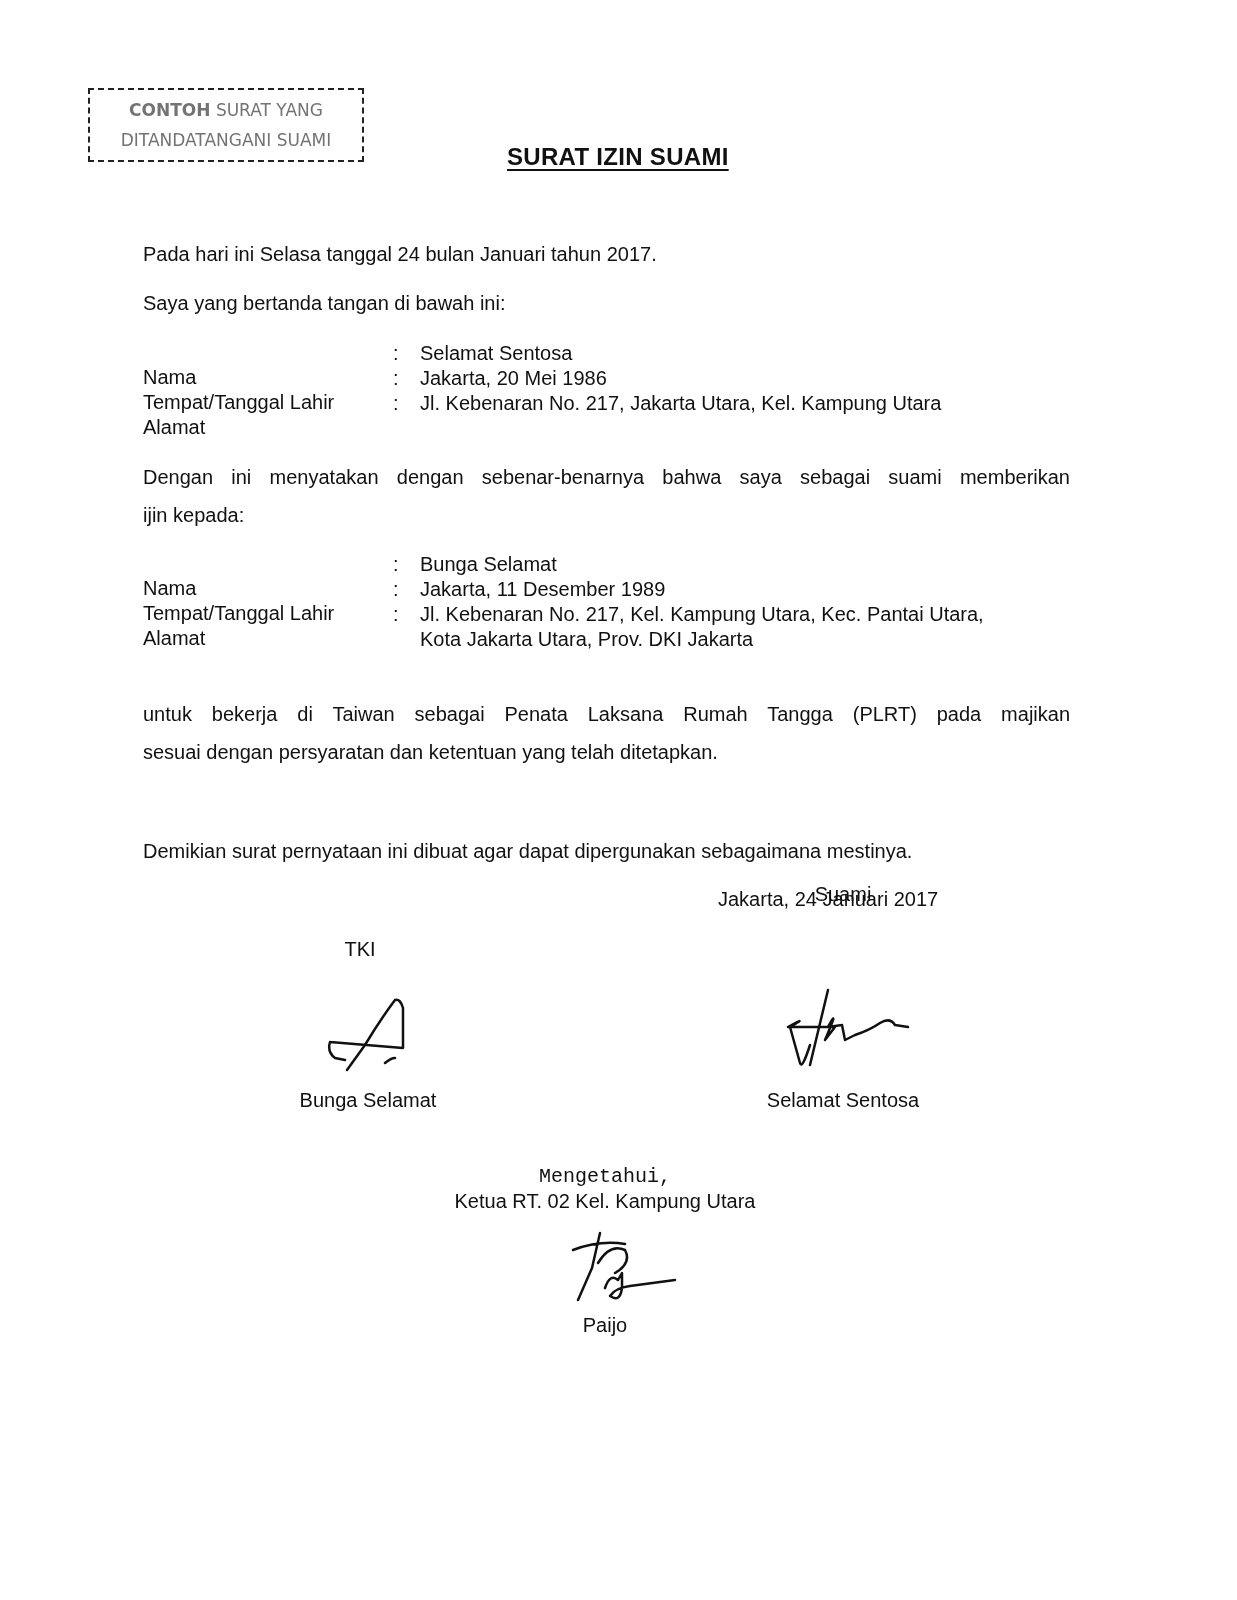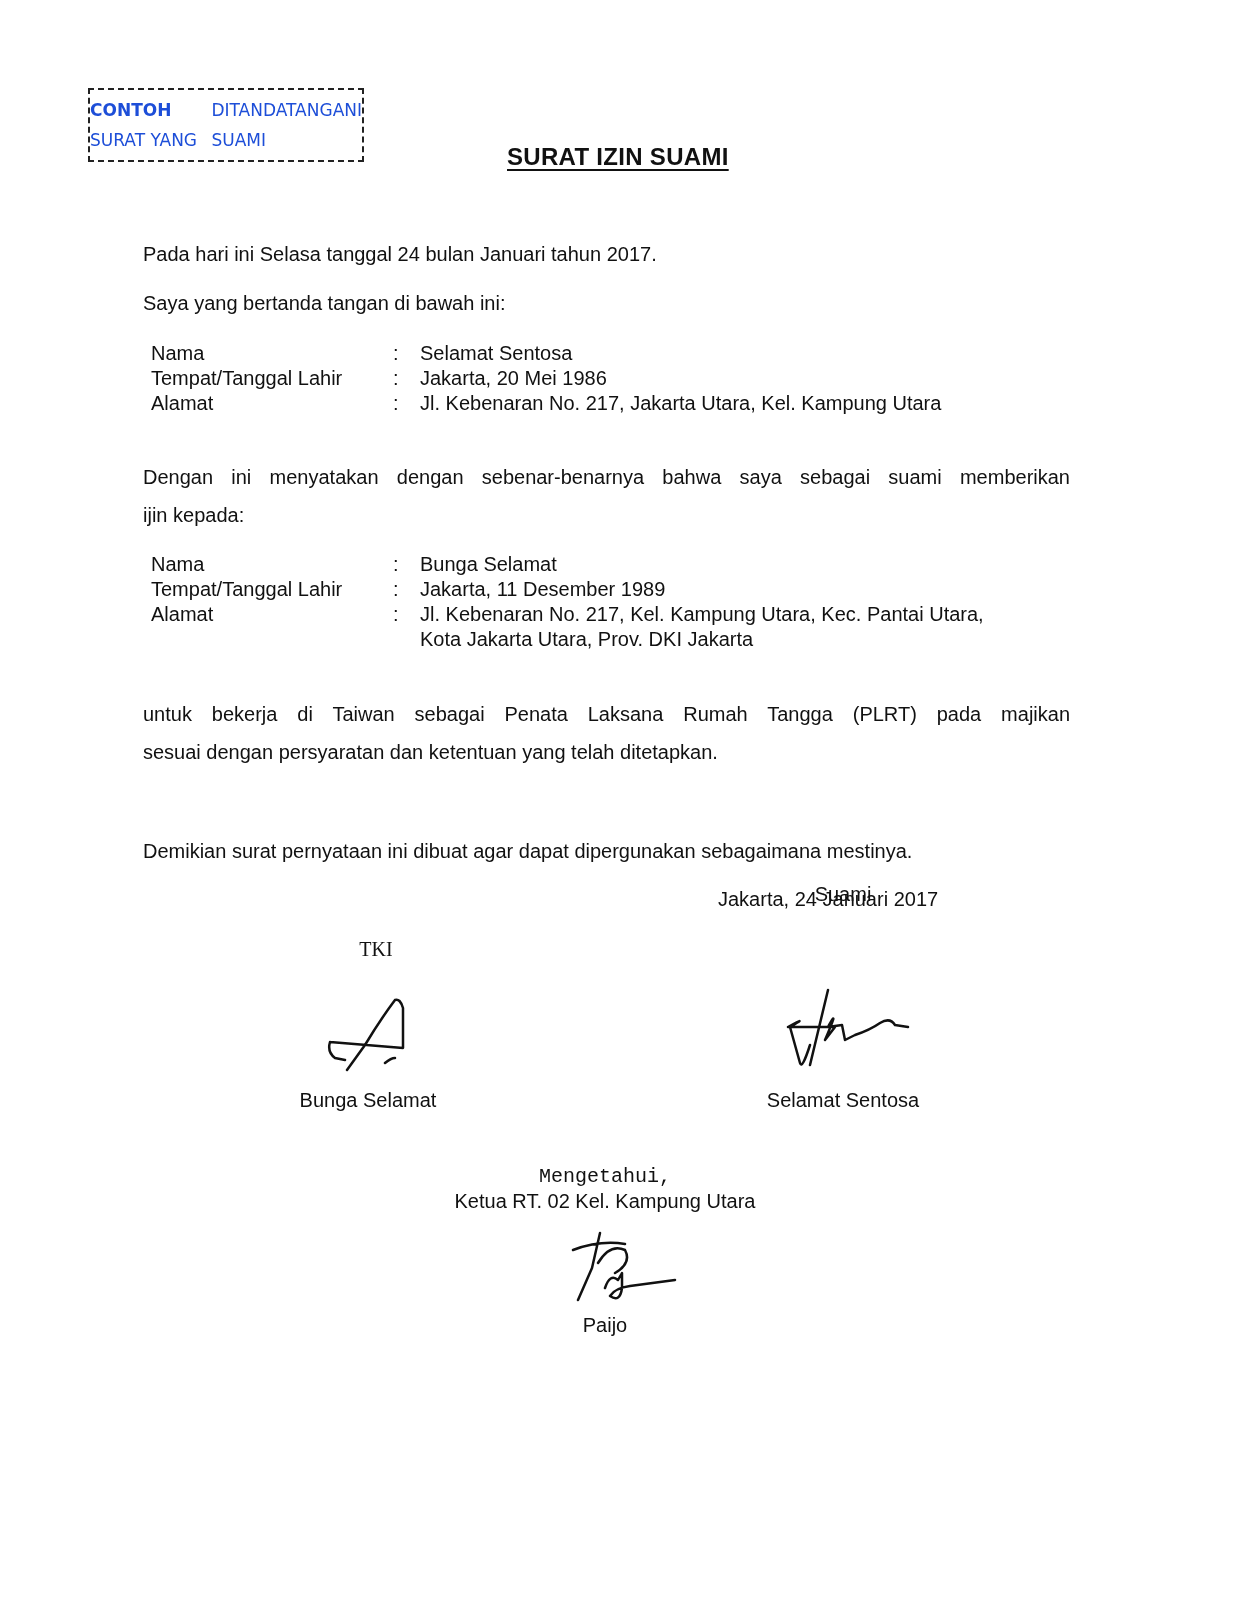--- a/index.html
+++ b/index.html
@@ -4,32 +4,32 @@
   <style>
     html, body { margin: 0; padding: 0; background: #ffffff; }
     body {
       width: 1237px; height: 1600px; position: relative; overflow: hidden;
       font-family: "Liberation Sans", sans-serif; color: #111111;
     }
     .abs { position: absolute; }
     .stamp {
       left: 88px; top: 88px; width: 276px; height: 74px;
       border: 2px dashed #222; box-sizing: border-box;
-      display: flex; flex-direction: row; align-items: center; justify-content: center;
-      font-family: "DejaVu Sans", sans-serif; font-size: 17px; line-height: 30px; color: #1d4ed8;
+      display: flex; flex-direction: column; align-items: center; justify-content: center;
+      font-family: "DejaVu Sans", sans-serif; font-size: 17px; line-height: 30px; color: #737373;
     }
     .stamp b { font-weight: 700; }
     .title {
       left: 507px; top: 143px; font-size: 24px; font-weight: 700; text-decoration: underline;
       text-underline-offset: 4px; text-decoration-thickness: 2px; letter-spacing: 0.3px;
     }
     .p { left: 143px; font-size: 20px; line-height: 25px; }
     .justify { width: 927px; text-align: justify; text-align-last: justify; }
     .row { position: absolute; left: 143px; font-size: 20px; line-height: 25px; }
-    .row .lbl { position: absolute; left: 8px; white-space: nowrap; }
+    .row .lbl { position: absolute; left: 0; white-space: nowrap; margin-top: 24px; }
     .row .colon { position: absolute; left: 250px; }
     .row .val { position: absolute; left: 277px; white-space: nowrap; }
     .bold { font-weight: 400; }
     .center { text-align: center; font-size: 20px; line-height: 25px; }
     svg path { fill: none; stroke: #111; stroke-width: 2.5; stroke-linecap: round; stroke-linejoin: round; }
   </style>
 </head>
 <body>
 
 <div class="abs stamp">
@@ -84,21 +84,21 @@
   </div>
 </div>
 
 <div class="abs p justify" style="top:702px;"><span>untuk bekerja di Taiwan sebagai </span><span class="bold">Penata Laksana Rumah Tangga (PLRT)</span><span> pada </span><span class="bold">majikan</span></div>
 <div class="abs p" style="top:740px;">sesuai dengan persyaratan dan ketentuan yang telah ditetapkan.</div>
 
 <div class="abs p" style="top:839px;">Demikian surat pernyataan ini dibuat agar dapat dipergunakan sebagaimana mestinya.</div>
 
 <div class="abs" style="left:718px; top:887px; font-size:20px; line-height:25px;">Jakarta, 24 Januari 2017</div>
 
-<div class="abs center" style="left:276px; top:937px; width:200px;font-family:Liberation Serif, serif;">TKI</div>
+<div class="abs center" style="left:260px; top:937px; width:200px;">TKI</div>
 <svg class="abs" style="left:325px; top:990px;" width="90" height="85" viewBox="0 0 90 85">
   <path d="M5 52 Q2 62 10 68 L20 70 M5 52 Q40 55 78 58 L78 18 Q75 8 70 10 Q55 30 40 55 L22 80 M60 73 Q66 68 70 68"></path>
 </svg>
 <div class="abs center bold" style="left:238px; top:1088px; width:260px;">Bunga Selamat</div>
 
 <div class="abs center" style="left:743px; top:882px; width:200px;text-align:center;">Suami</div>
 <svg class="abs" style="left:780px; top:985px;" width="145" height="95" viewBox="0 0 145 95">
   <path d="M48 5 L30 80 M8 42 Q30 30 10 42 L20 78 Q22 85 30 60 M8 42 L55 42 L45 55 Q60 20 48 42 L62 40 L65 55 L75 50 Q90 45 100 38 Q110 32 115 40 L128 42"></path>
 </svg>
 <div class="abs center bold" style="left:713px; top:1088px; width:260px;">Selamat Sentosa</div>

